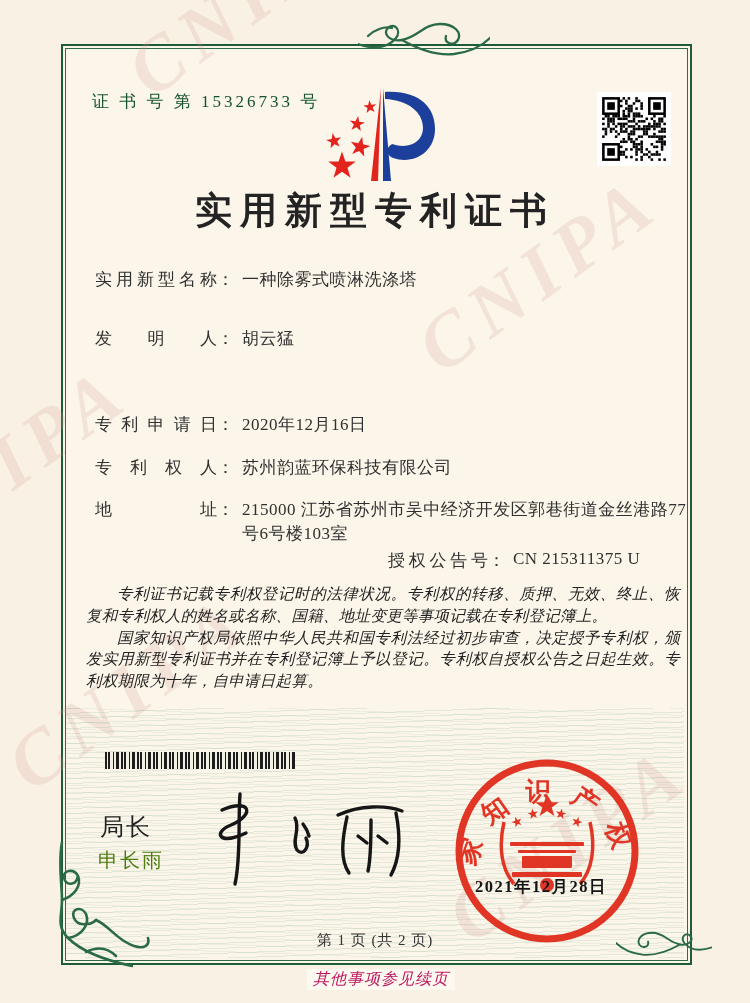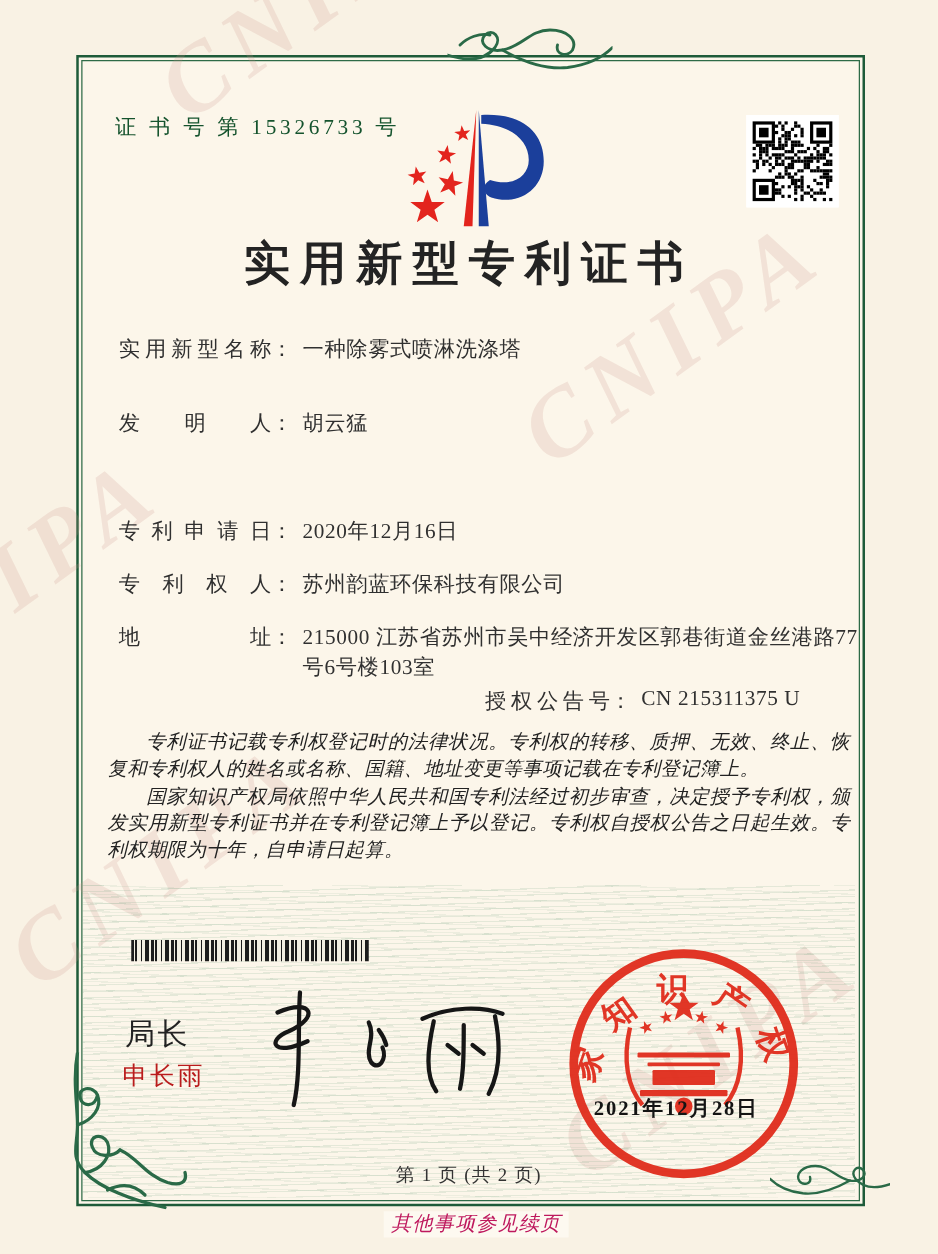--- a/index.html
+++ b/index.html
@@ -24,21 +24,21 @@
   .flabel{display:inline-block;width:122px;text-align:justify;text-align-last:justify;vertical-align:top;}
   .flabel.narrow{width:100px;}
   .colon{vertical-align:top;}
   .fvalue{margin-left:8px;vertical-align:top;letter-spacing:0.5px;}
   .fvalue.wrap{display:inline-block;width:455px;white-space:normal;line-height:24px;}
   .paras{position:absolute;left:86px;top:583px;width:594px;z-index:2;font-size:15.5px;line-height:21.8px;color:#222;font-style:italic;letter-spacing:0.3px;}
   .paras p{margin:0;text-indent:2em;text-align:justify;}
   .barcode{position:absolute;left:105px;top:752px;width:190px;height:17px;z-index:2;
     background:repeating-linear-gradient(90deg,#1c1c1c 0 2px,#f3efe2 2px 3px,#1c1c1c 3px 5px,#f3efe2 5px 8px,#1c1c1c 8px 9px,#f3efe2 9px 11px,#1c1c1c 11px 14px,#f3efe2 14px 16px);}
   .sig-title{position:absolute;left:100px;top:811px;font-family:"Liberation Sans","DejaVu Sans",sans-serif;font-size:24px;letter-spacing:2px;color:#222;z-index:2;}
-  .sig-name{position:absolute;left:98px;top:847px;font-family:"Liberation Sans","DejaVu Sans",sans-serif;font-size:20px;letter-spacing:2px;color:#b91c1c;z-index:2;}
+  .sig-name{position:absolute;left:98px;top:847px;font-family:"Liberation Sans","DejaVu Sans",sans-serif;font-size:20px;letter-spacing:2px;color:#4d7c0f;z-index:2;}
   .sig-hand{position:absolute;left:200px;top:780px;z-index:2;}
   .seal{position:absolute;left:452px;top:756px;z-index:4;opacity:0.95;}
   .seal-date{position:absolute;left:455px;top:876px;width:172px;text-align:center;font-size:16.5px;font-weight:600;letter-spacing:1.5px;color:#141414;z-index:5;}
   .page-num{position:absolute;left:0;right:0;top:931px;text-align:center;font-size:15px;letter-spacing:1px;color:#333;z-index:2;}
   .footer-note{position:absolute;left:50%;top:969px;transform:translateX(-46%);font-size:16px;font-style:italic;letter-spacing:1px;color:#be185d;background:rgba(255,253,248,0.6);padding:0 6px;z-index:2;}
 </style>
 </head>
 <body>
 
 <div class="page">

